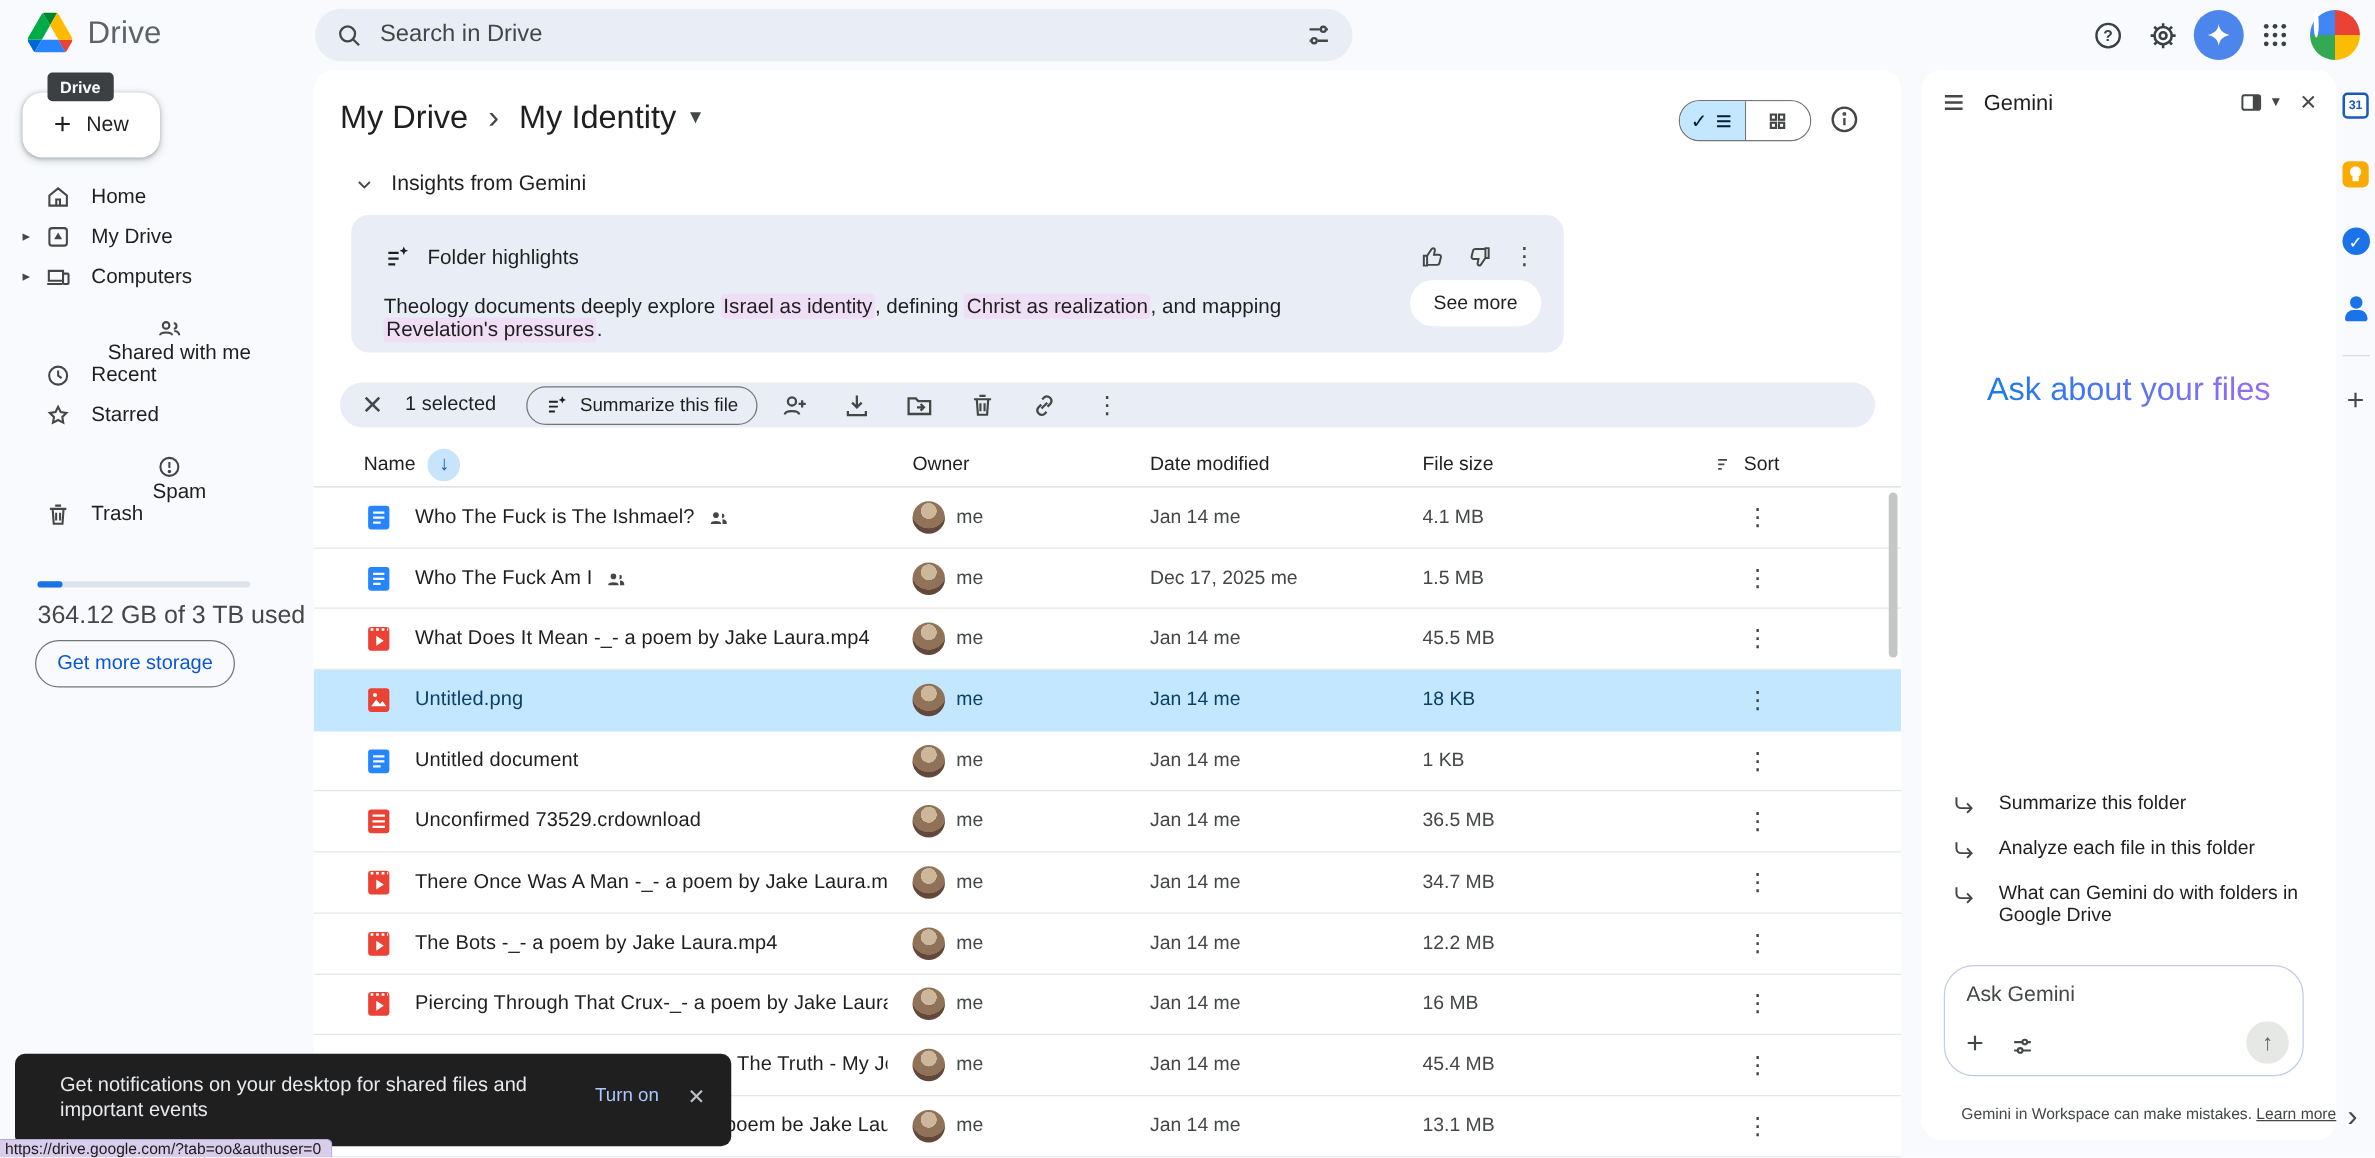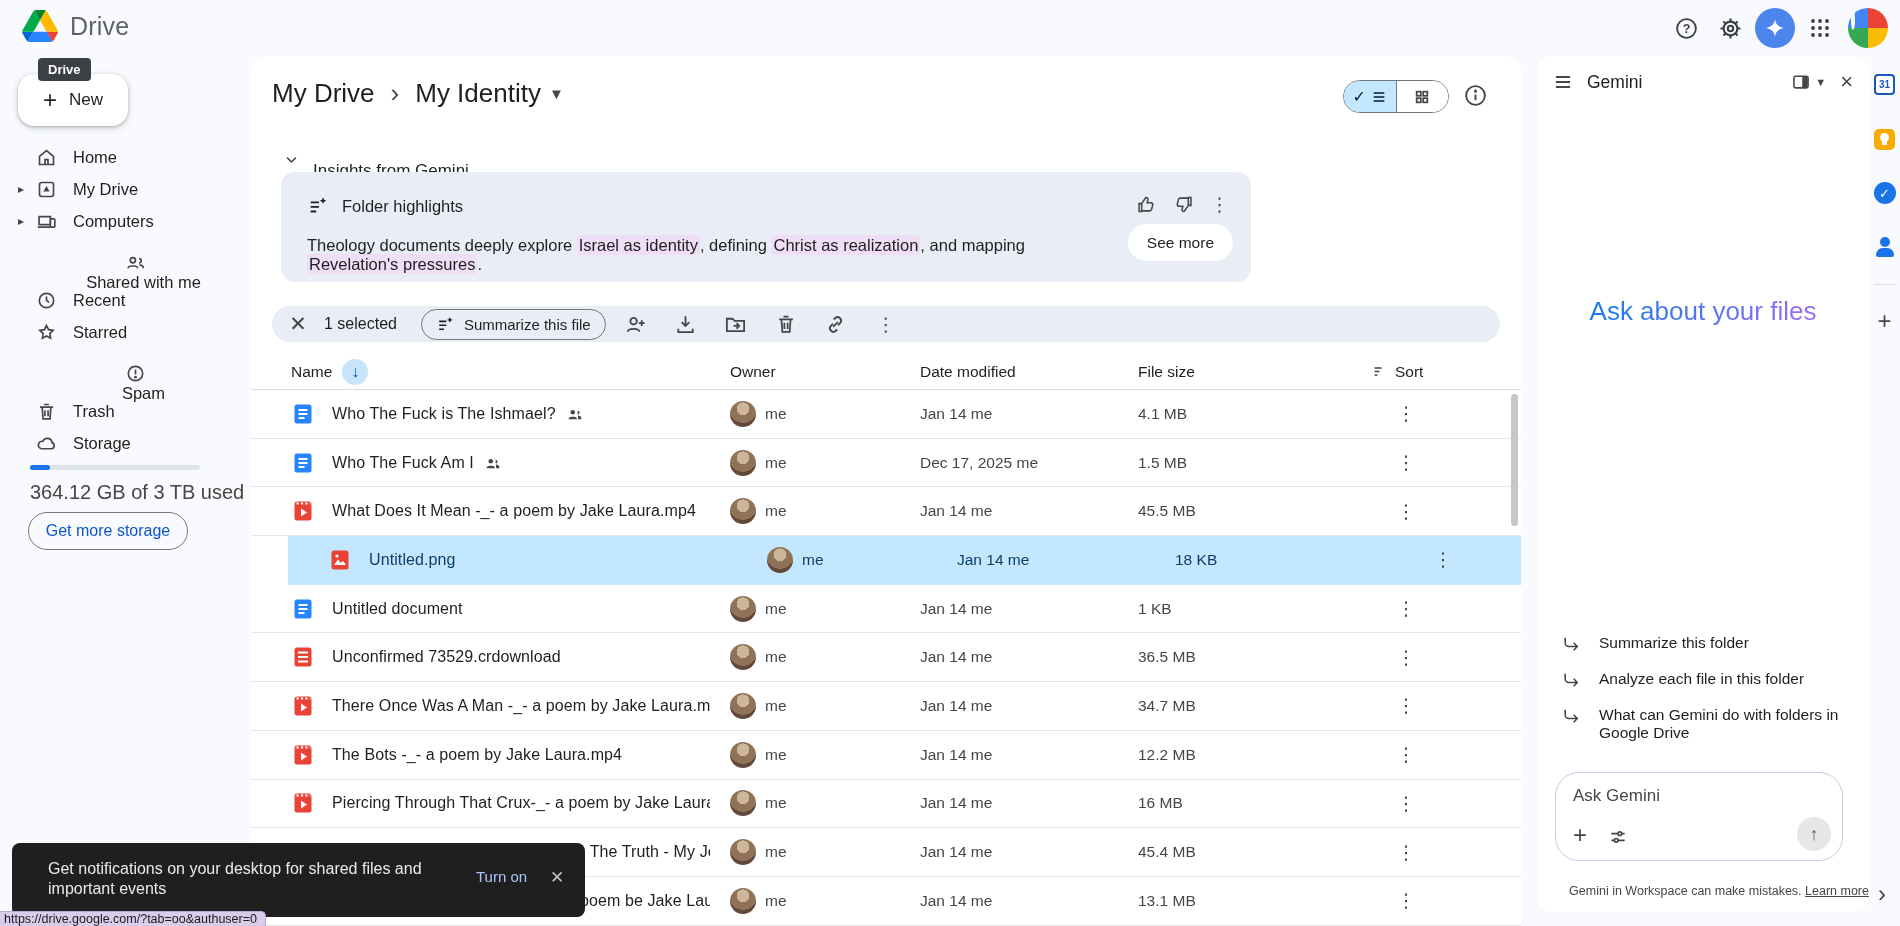--- a/index.html
+++ b/index.html
@@ -41,21 +41,21 @@
   #breadcrumb { position:absolute; left:21px; top:22px; display:flex; align-items:center; font-size:26px; color:#1f1f1f; }
   #breadcrumb .sep { margin:0 16px; color:#444746; }
   #crumb-current { display:flex; align-items:center; gap:8px; }
   #crumb-current .caret { font-size:15px; color:#444746; }
   #view-toggle { position:absolute; left:1092px; top:24px; width:106px; height:33px; border:1px solid #747775; border-radius:17px; display:flex; overflow:hidden; }
   #view-list { flex:1; background:#c2e7ff; display:flex; align-items:center; justify-content:center; gap:5px; color:#001d35; border-right:1px solid #747775; }
   #view-grid { flex:1; background:#fff; display:flex; align-items:center; justify-content:center; color:#444746; }
   #info-btn { position:absolute; left:1212px; top:27px; color:#444746; }
 
   #insights-head { position:absolute; left:33px; top:81px; display:flex; align-items:center; gap:14px; color:#444746; font-size:17px; }
-  #insights-head .lbl { color:#1f1f1f;margin-top:24px; }
+  #insights-head .lbl { color:#1f1f1f; }
   #insights-card { position:absolute; left:30px; top:116px; width:970px; height:110px; background:#e9eef6; border-radius:14px; }
   #ic-title { position:absolute; left:26px; top:23px; display:flex; align-items:center; gap:13px; font-size:16.5px; color:#1f1f1f; }
   #ic-actions { position:absolute; right:22px; top:21px; display:flex; align-items:center; gap:16px; color:#444746; }
   #ic-text { position:absolute; left:26px; top:64px; width:790px; font-size:16.5px; color:#1f1f1f; }
   #ic-text .hl { background:#f0ddf6; border-radius:3px; padding:1px 2px; }
   #see-more { position:absolute; right:18px; top:52px; height:37px; padding:0 19px; background:#fff; border:none; border-radius:19px; font-size:15.5px; color:#1f1f1f; font-family:"Liberation Sans",sans-serif; }
 
   #sel-toolbar { position:absolute; left:21px; top:250px; width:1228px; height:36px; background:#e9eef6; border-radius:18px; display:flex; align-items:center; gap:10px; padding:0 10px; }
   .tool-x { width:32px; height:32px; display:flex; align-items:center; justify-content:center; color:#444746; font-size:21px; }
   #sel-count { font-size:16px; color:#1f1f1f; margin-right:14px; }
@@ -73,21 +73,21 @@
   #rows { position:absolute; left:0; top:334px; width:1270px; }
   .frow { height:48.7px; display:flex; align-items:center; border-bottom:1px solid #e4e6e8; font-size:16px; }
   .frow .col-name { gap:0; }
   .ficon { width:24px; margin-right:17px; flex:none; }
   .fname { color:#1f1f1f; font-weight:500; letter-spacing:.1px; white-space:nowrap; overflow:hidden; display:flex; align-items:center; gap:10px; }
   .fshared { color:#444746; }
   .fowner { display:flex; align-items:center; gap:9px; color:#444746; font-size:15.5px; }
   .av-sm { width:26px; height:26px; border-radius:50%; background:radial-gradient(circle at 50% 30%, #cdb79a 0 28%, #8f7258 29% 62%, #62483a 63%); flex:none; }
   .fmod, .fsize { color:#444746; font-size:15.5px; }
   .fmenu { color:#444746; font-size:19px; justify-content:center; }
-  .frow.selected { background:#c2e7ff; border-bottom:1px solid #c2e7ff;margin-left:37px; }
+  .frow.selected { background:#c2e7ff; border-bottom:1px solid #c2e7ff; }
   .frow.selected .fname, .frow.selected .fmod, .frow.selected .fsize, .frow.selected .fowner { color:#0d3f66; }
   .frow.lefthidden .ficon { visibility:hidden; }
   .frow.lefthidden .fname { padding-left:248px; }
   #main-scrollbar { position:absolute; right:3px; top:338px; width:7px; height:132px; background:#c4c7c5; border-radius:4px; }
 
   
   #gpanel { position:absolute; left:1537px; top:56px; width:332px; height:856px; background:#fff; border-radius:16px; }
   #gp-head { position:absolute; left:0; top:0; width:100%; height:52px; display:flex; align-items:center; padding:0 16px; gap:14px; }
   #gp-title { font-size:17.5px; color:#1f1f1f; flex:1; }
   .gp-hbtn { color:#444746; display:flex; align-items:center; gap:4px; }
@@ -133,20 +133,37 @@
     <svg width="36" height="32" viewBox="0 0 87 78">
       <path fill="#0066da" d="M6.6 66.85l3.85 6.65c.8 1.4 1.95 2.5 3.3 3.3L27.5 53H0c0 1.55.4 3.1 1.2 4.5z"></path>
       <path fill="#00ac47" d="M43.65 25L29.9 1.2c-1.35.8-2.5 1.9-3.3 3.3l-25.4 44A9.06 9.06 0 000 53h27.5z"></path>
       <path fill="#ea4335" d="M73.55 76.8c1.35-.8 2.5-1.9 3.3-3.3l1.6-2.75L86.1 57.5c.8-1.4 1.2-2.95 1.2-4.5H59.8l5.85 11.5z"></path>
       <path fill="#00832d" d="M43.65 25L57.4 1.2C56.05.4 54.5 0 52.9 0H34.4c-1.6 0-3.15.45-4.5 1.2z"></path>
       <path fill="#2684fc" d="M59.8 53H27.5L13.75 76.8c1.35.8 2.9 1.2 4.5 1.2h50.8c1.6 0 3.15-.45 4.5-1.2z"></path>
       <path fill="#ffba00" d="M73.4 26.5L60.7 4.5c-.8-1.4-1.95-2.5-3.3-3.3L43.65 25 59.8 53h27.45c0-1.55-.4-3.1-1.2-4.5z"></path>
     </svg>
     <span id="logo-name">Drive</span>
   </div>
+  <div id="searchbar">
+    <span>
+      <svg width="22" height="22" viewBox="0 0 24 24" fill="none" stroke="#444746" stroke-width="2">
+          <circle cx="11" cy="11" r="6.5"></circle>
+          <path d="M15.9 15.9L21 21"></path>
+        </svg>
+    </span>
+    <input type="text" placeholder="Search in Drive" style="">
+    <span>
+      <svg width="22" height="22" viewBox="0 0 24 24" fill="none" stroke="#444746" stroke-width="2">
+          <path d="M4 7h9M19 7h1"></path>
+          <circle cx="16" cy="7" r="2.2"></circle>
+          <path d="M4 17h1M11 17h9"></path>
+          <circle cx="8" cy="17" r="2.2"></circle>
+        </svg>
+    </span>
+  </div>
   <div class="tb-icons">
     <span class="tb-btn">
       <svg width="25" height="25" viewBox="0 0 24 24" fill="none" stroke="#3c4043" stroke-width="1.8">
           <circle cx="12" cy="12" r="9"></circle>
           <text x="12" y="16.4" text-anchor="middle" font-size="12" font-weight="bold" fill="#3c4043" stroke="none" font-family="Liberation Sans, sans-serif">?</text>
         </svg>
     </span>
     <span class="tb-btn">
       <svg width="25" height="25" viewBox="0 0 24 24" fill="none" stroke="#3c4043" stroke-width="2">
           <circle cx="12" cy="12" r="6.6"></circle>
@@ -248,28 +265,20 @@
         <span class="snav-label">Spam</span>
       </div>
       <div class="snav-item">
         <span class="snav-icon">
           <svg width="21" height="21" viewBox="0 0 24 24" fill="none" stroke="currentColor" stroke-width="1.9">
             <path d="M9.3 4h5.4M4.5 7h15M7 7l1 13.5h8L17 7M10.2 10.5v7M13.8 10.5v7"></path>
           </svg>
         </span>
         <span class="snav-label">Trash</span>
       </div>
-      <div class="snav-item">
-        <span class="snav-icon">
-          <svg width="21" height="21" viewBox="0 0 24 24" fill="none" stroke="currentColor" stroke-width="1.9">
-            <path d="M7 18a4.3 4.3 0 11.9-8.5 5.4 5.4 0 0110.4 1.5 3.6 3.6 0 01-.6 7z"></path>
-          </svg>
-        </span>
-        <span class="snav-label">Storage</span>
-      </div>
     </div>
   <div id="storage-bar">
       <div id="storage-fill" style="width: 20.4px;"></div>
     </div>
   <div id="storage-text">364.12 GB of 3 TB used</div>
   <button id="get-storage">Get more storage</button>
 </div>
 
 <div id="main">
   <div id="breadcrumb">

